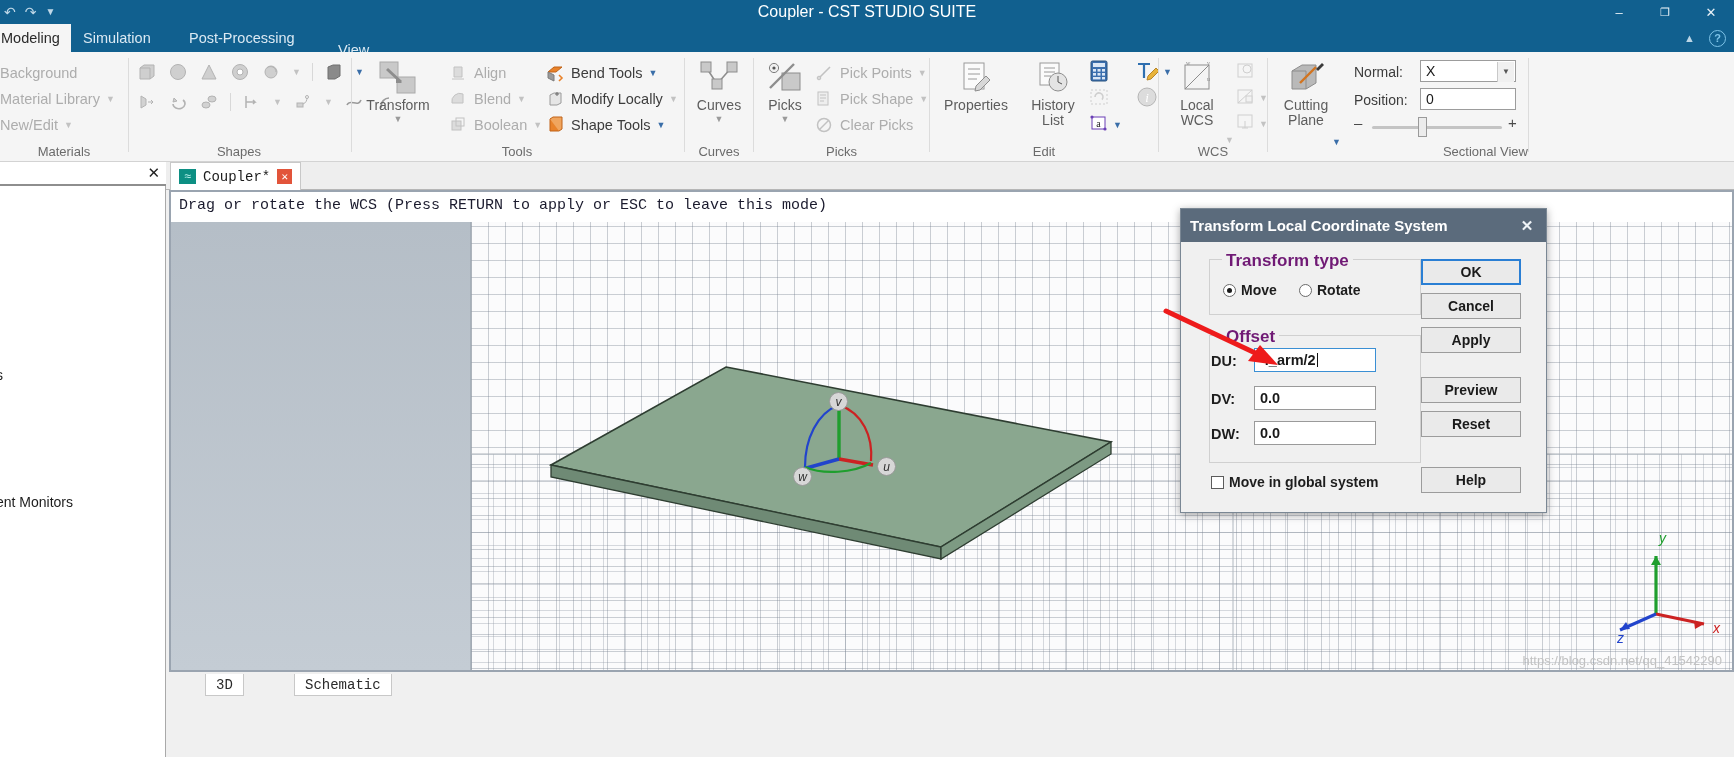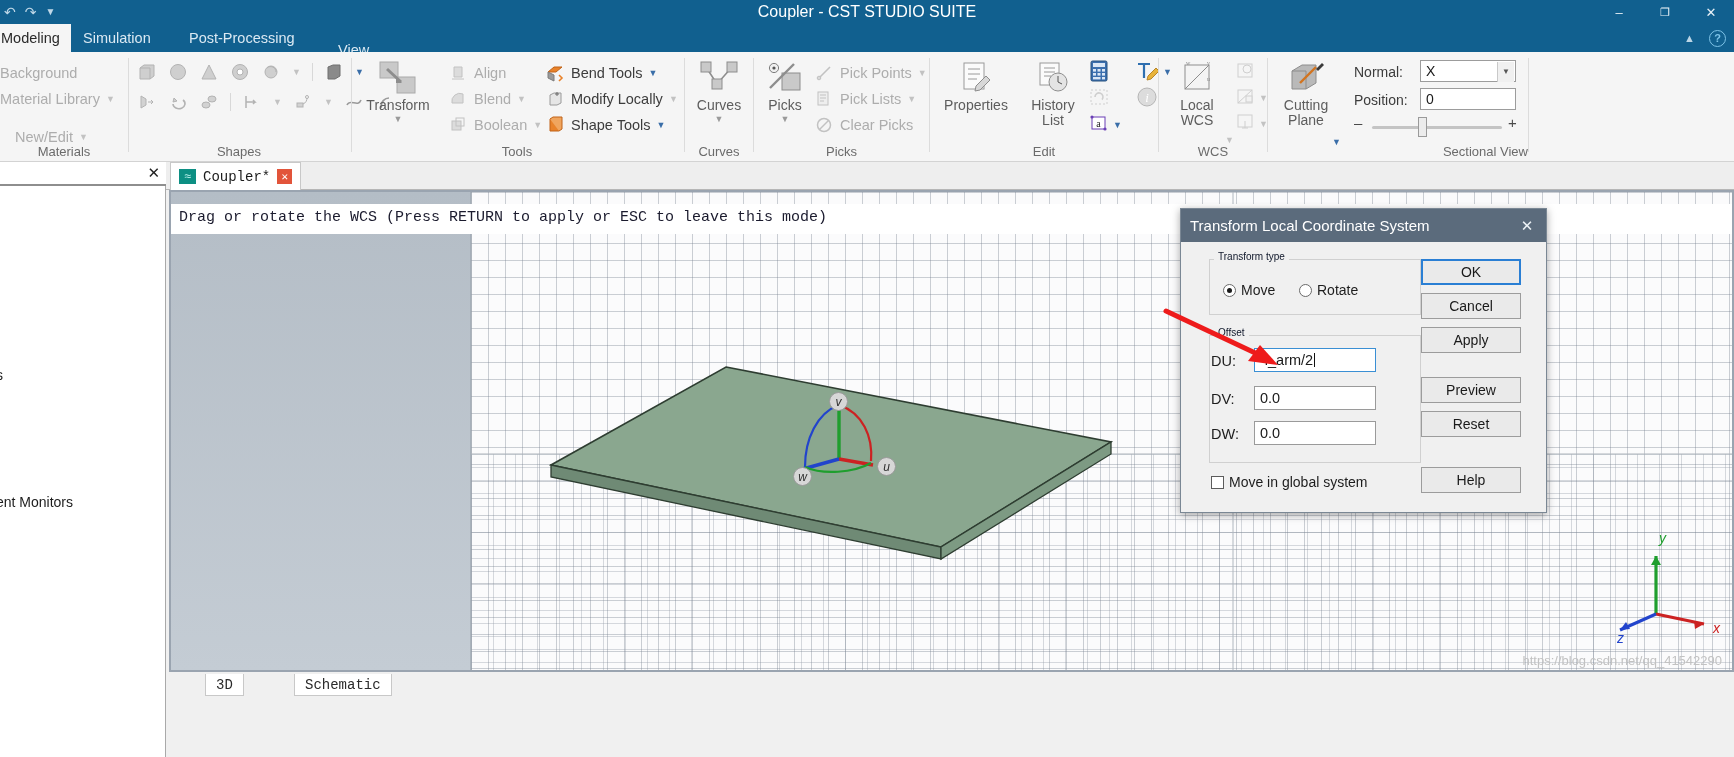--- a/index.html
+++ b/index.html
@@ -119,21 +119,21 @@
     width: 15px; height: 15px; background: #e2543a; color: #fff; font-size: 11px;
     display: flex; align-items: center; justify-content: center; font-weight: bold;
   }
 
   
   .viewport {
     position: absolute; top: 190px; left: 169px; width: 1565px; height: 482px;
     background: #ffffff; border: 2px solid #9aa4b0; overflow: hidden;
   }
   .vp-banner {
-    position: absolute; top: 12px; left: 0; width: 100%; height: 30px;
+    position: absolute; top: 0; left: 0; width: 100%; height: 30px;
     background: #ffffff; z-index: 6;
   }
   .vp-banner-text {
     position: absolute; left: 8px; top: 5px;
     font-family: "Liberation Mono", monospace; font-size: 15px; color: #1b1b2e; white-space: nowrap;
   }
   
   .vp-left-pane {
     position: absolute; left: 0; top: 0; width: 300px; height: 100%;
     background: linear-gradient(180deg,#b4bdc6 0%, #c4ccd4 100%);
@@ -173,35 +173,36 @@
     position: absolute; top: 2px; height: 22px; line-height: 22px;
     font-family: "Liberation Mono", monospace; font-size: 14px; color: #2a2a2a;
     padding: 0 10px; background: #fff; border: 1px solid #c8c8c8; border-top: none;
   }
 
   
   .dialog {
     position: absolute; left: 1180px; top: 208px; width: 367px; height: 305px;
     background: #f0f0f0; border: 1px solid #7a8794; box-shadow: 0 2px 8px rgba(0,0,0,.35);
     z-index: 50;
+    font-weight: bold;
   }
   .dlg-title {
     position: absolute; top: 0; left: 0; width: 100%; height: 33px;
     background: #5b6b7c; color: #ffffff; font-size: 15px; line-height: 33px; padding-left: 9px;
   }
   .dlg-close {
     position: absolute; right: 0; top: 0; width: 38px; height: 33px;
     display: flex; align-items: center; justify-content: center; color: #eef3f7; font-size: 15px;
   }
   .groupbox {
     position: absolute; border: 1px solid #d0d0d0; background: transparent;
   }
   .groupbox-title {
-    position: absolute; top: -9px; left: 4px; background: #f0f0f0; padding: 0 4px;
-    font-size: 10px; color: #0f172a;
+    position: absolute; top: -9px; left: 12px; background: #f0f0f0; padding: 0 4px;
+    font-size: 17px; color: #701a75;
   }
   .radio-row { position: absolute; display: flex; align-items: center; gap: 5px; font-size: 14px; color: #1d1d1d; }
   .radio {
     width: 13px; height: 13px; border-radius: 50%; border: 1px solid #6a6a6a; background: #fff;
     display: inline-block; position: relative;
   }
   .radio.on::after {
     content: ""; position: absolute; left: 3px; top: 3px; width: 5px; height: 5px;
     border-radius: 50%; background: #1a1a1a;
   }
@@ -255,21 +256,21 @@
 <div class="ribbon">
 
   <div class="rgroup" style="left:0;width:128px;">
     <div class="rbtn-small dim" style="left:0;top:10px;">
       <span>Background</span>
     </div>
     <div class="rbtn-small dim" style="left:0;top:36px;">
       <span>Material Library</span>
       <span class="caret dim">▼</span>
     </div>
-    <div class="rbtn-small dim" style="left:15px;top:62px;margin-top:12px;">
+    <div class="rbtn-small dim" style="left:0;top:62px;">
       <span>New/Edit</span>
       <span class="caret dim">▼</span>
     </div>
     <div class="rgroup-label">Materials</div>
   </div>
   <div class="rgroup-sep" style="left:128px;"></div>
 
   <div class="rgroup" style="left:129px;width:220px;">
 
     <div style="position:absolute;left:8px;top:10px;display:flex;align-items:center;gap:11px;">
@@ -436,21 +437,21 @@
           <circle cx="5" cy="15" r="1.8" fill="#d8d8d8" stroke="#c2c2c2"></circle>
         </svg>
       <span>Pick Points</span>
       <span class="caret dim">▼</span>
     </div>
     <div class="rbtn-small dim" style="left:60px;top:36px;">
       <svg class="shape-ico" viewBox="0 0 20 20">
           <rect x="4" y="3" width="10" height="13" fill="#eee" stroke="#c2c2c2"></rect>
           <path d="M6 6h6M6 9h6M6 12h4" stroke="#c2c2c2"></path>
         </svg>
-      <span>Pick Lists</span>
+      <span>Pick Shape</span>
       <span class="caret dim">▼</span>
     </div>
     <div class="rbtn-small dim" style="left:60px;top:62px;">
       <svg class="shape-ico" viewBox="0 0 20 20">
           <circle cx="10" cy="10" r="6.5" fill="none" stroke="#c2c2c2" stroke-width="1.5"></circle>
           <path d="M5.5 14.5L14.5 5.5" stroke="#c2c2c2" stroke-width="1.5"></path>
         </svg>
       <span>Clear Picks</span>
     </div>
     <div class="rgroup-label">Picks</div>

